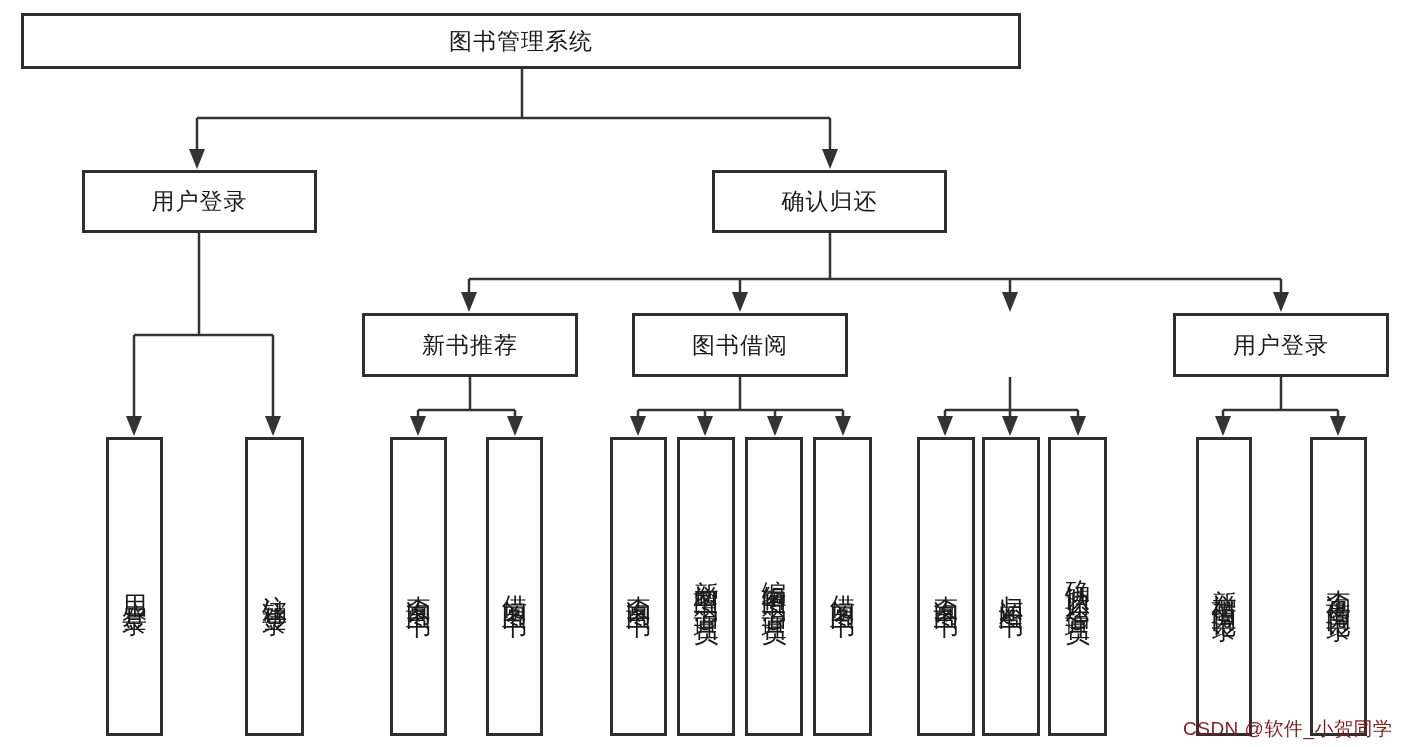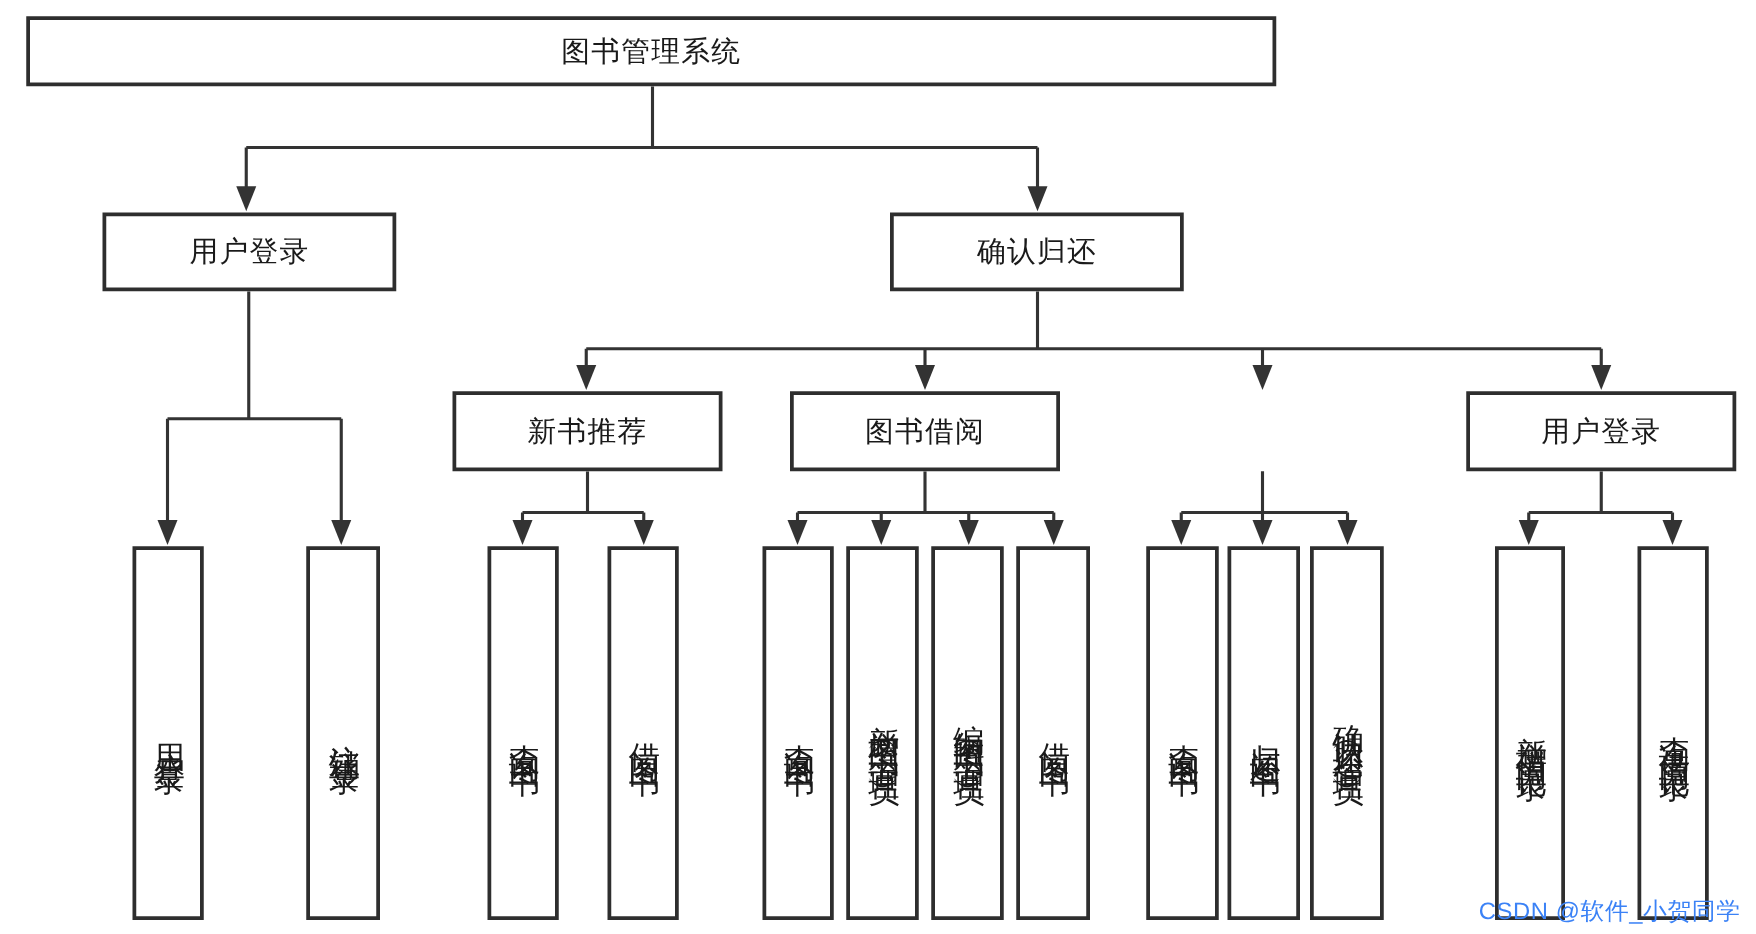--- a/index.html
+++ b/index.html
@@ -31,21 +31,21 @@
     font-size:25px;
     letter-spacing:6px;
     line-height:1;
     color:#1a1a1a;
   }
   #watermark{
     position:absolute;
     left:1183px;top:716px;
     z-index:6;
     font-size:19px;
-    color:#3b82f6;
+    color:#7f1d1d;
     letter-spacing:0.5px;
     white-space:nowrap;
   }
 </style>
 </head>
 <body>
 
 <div id="canvas">
 
   <svg id="connectors" width="1405" height="747" viewBox="0 0 1405 747">

